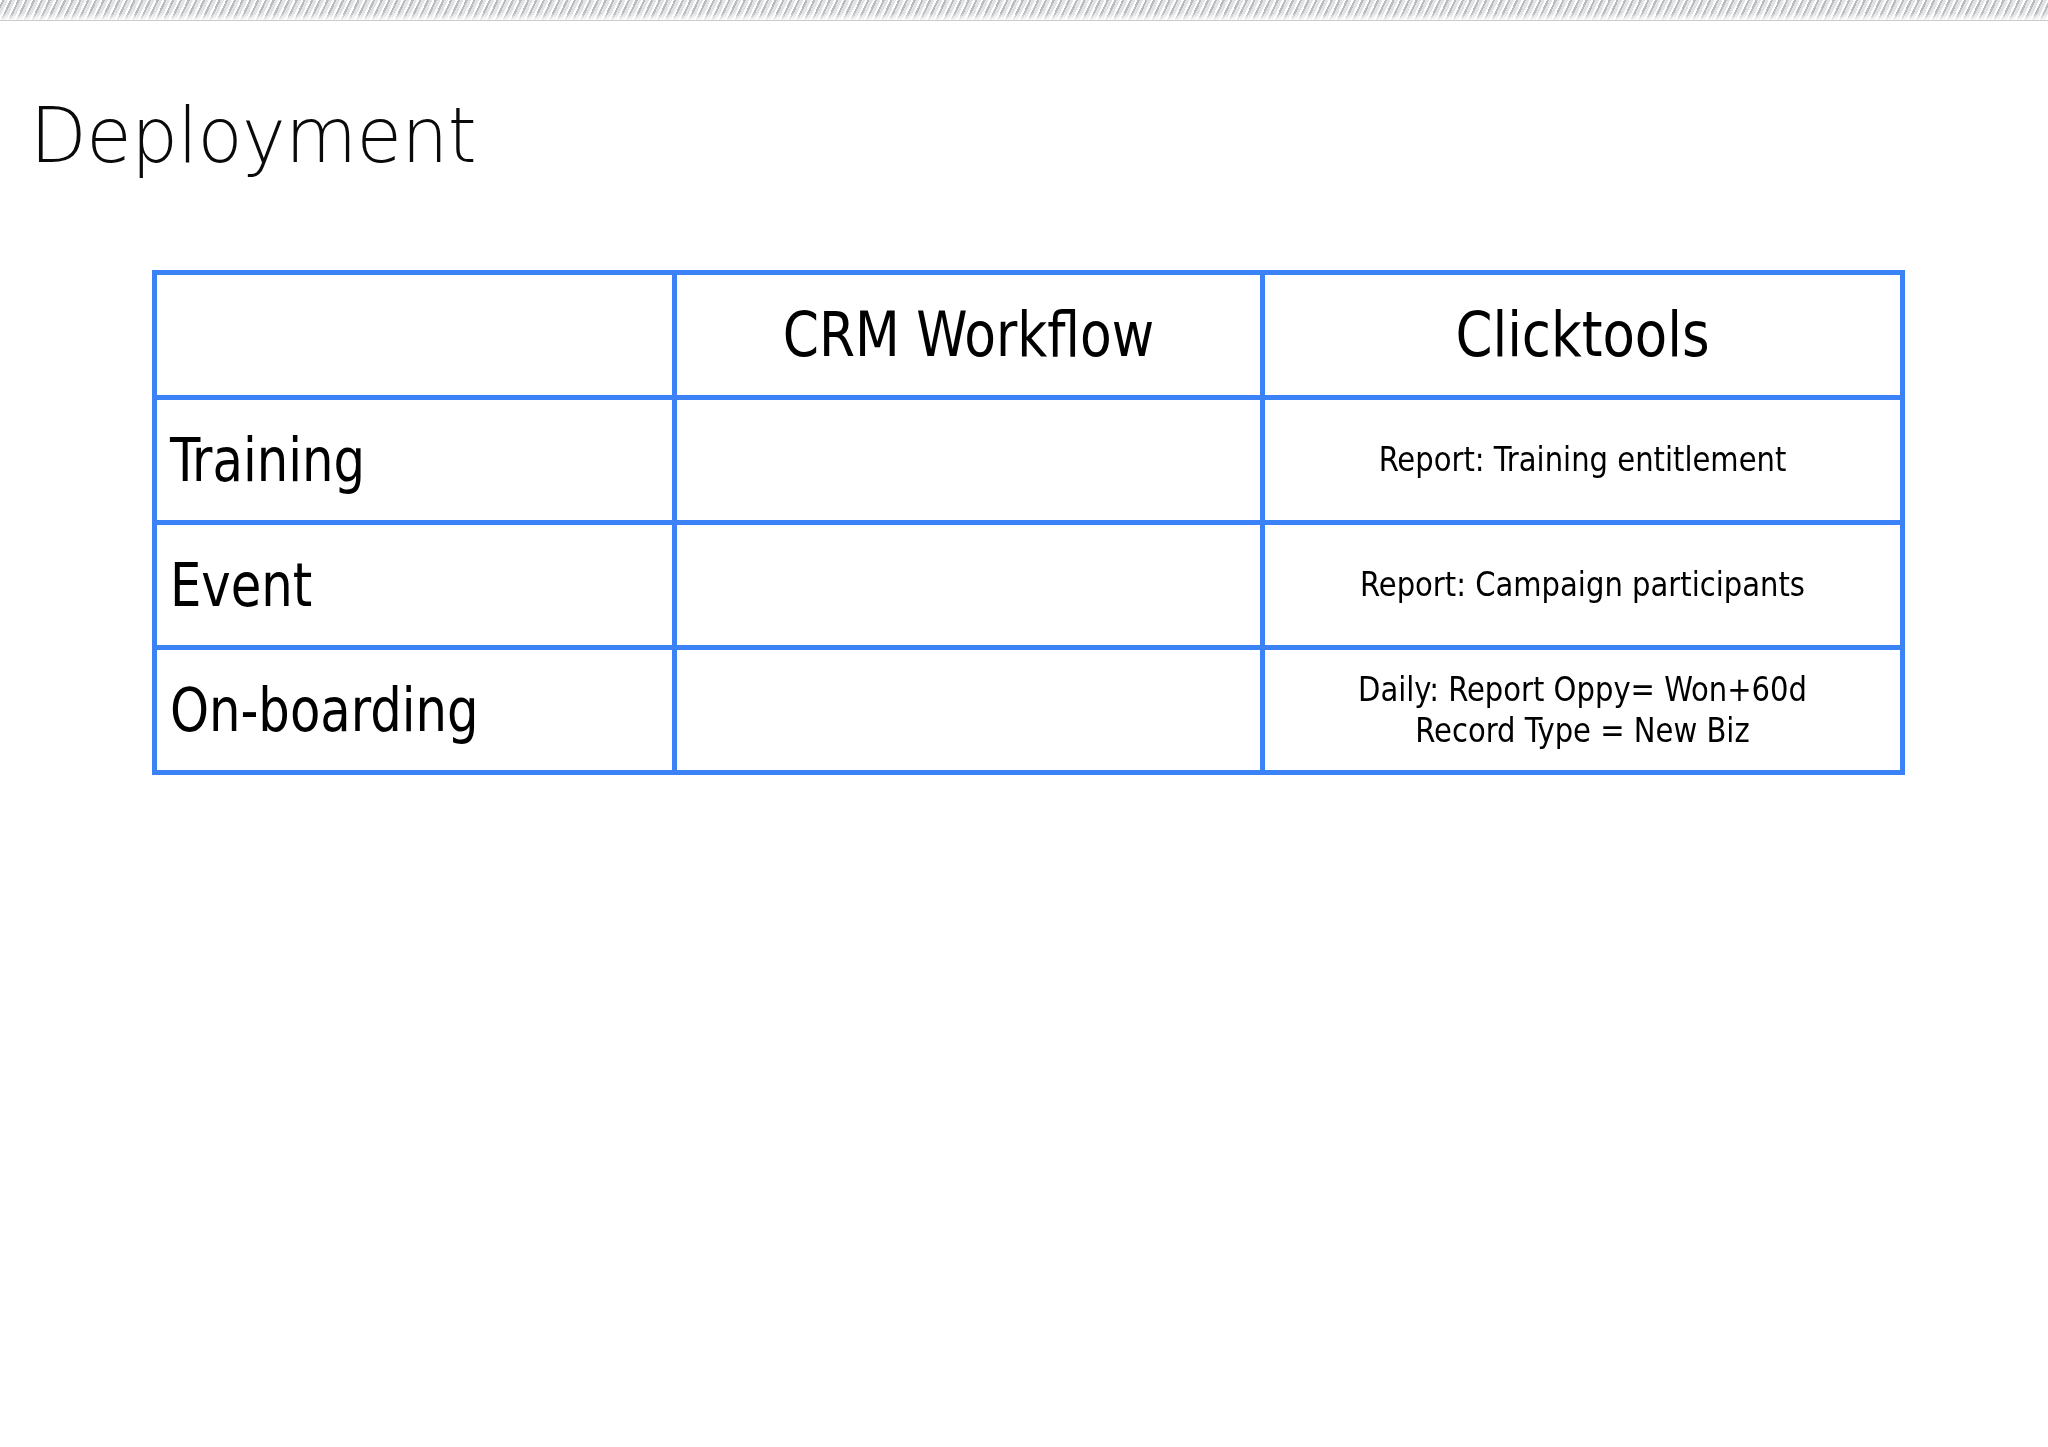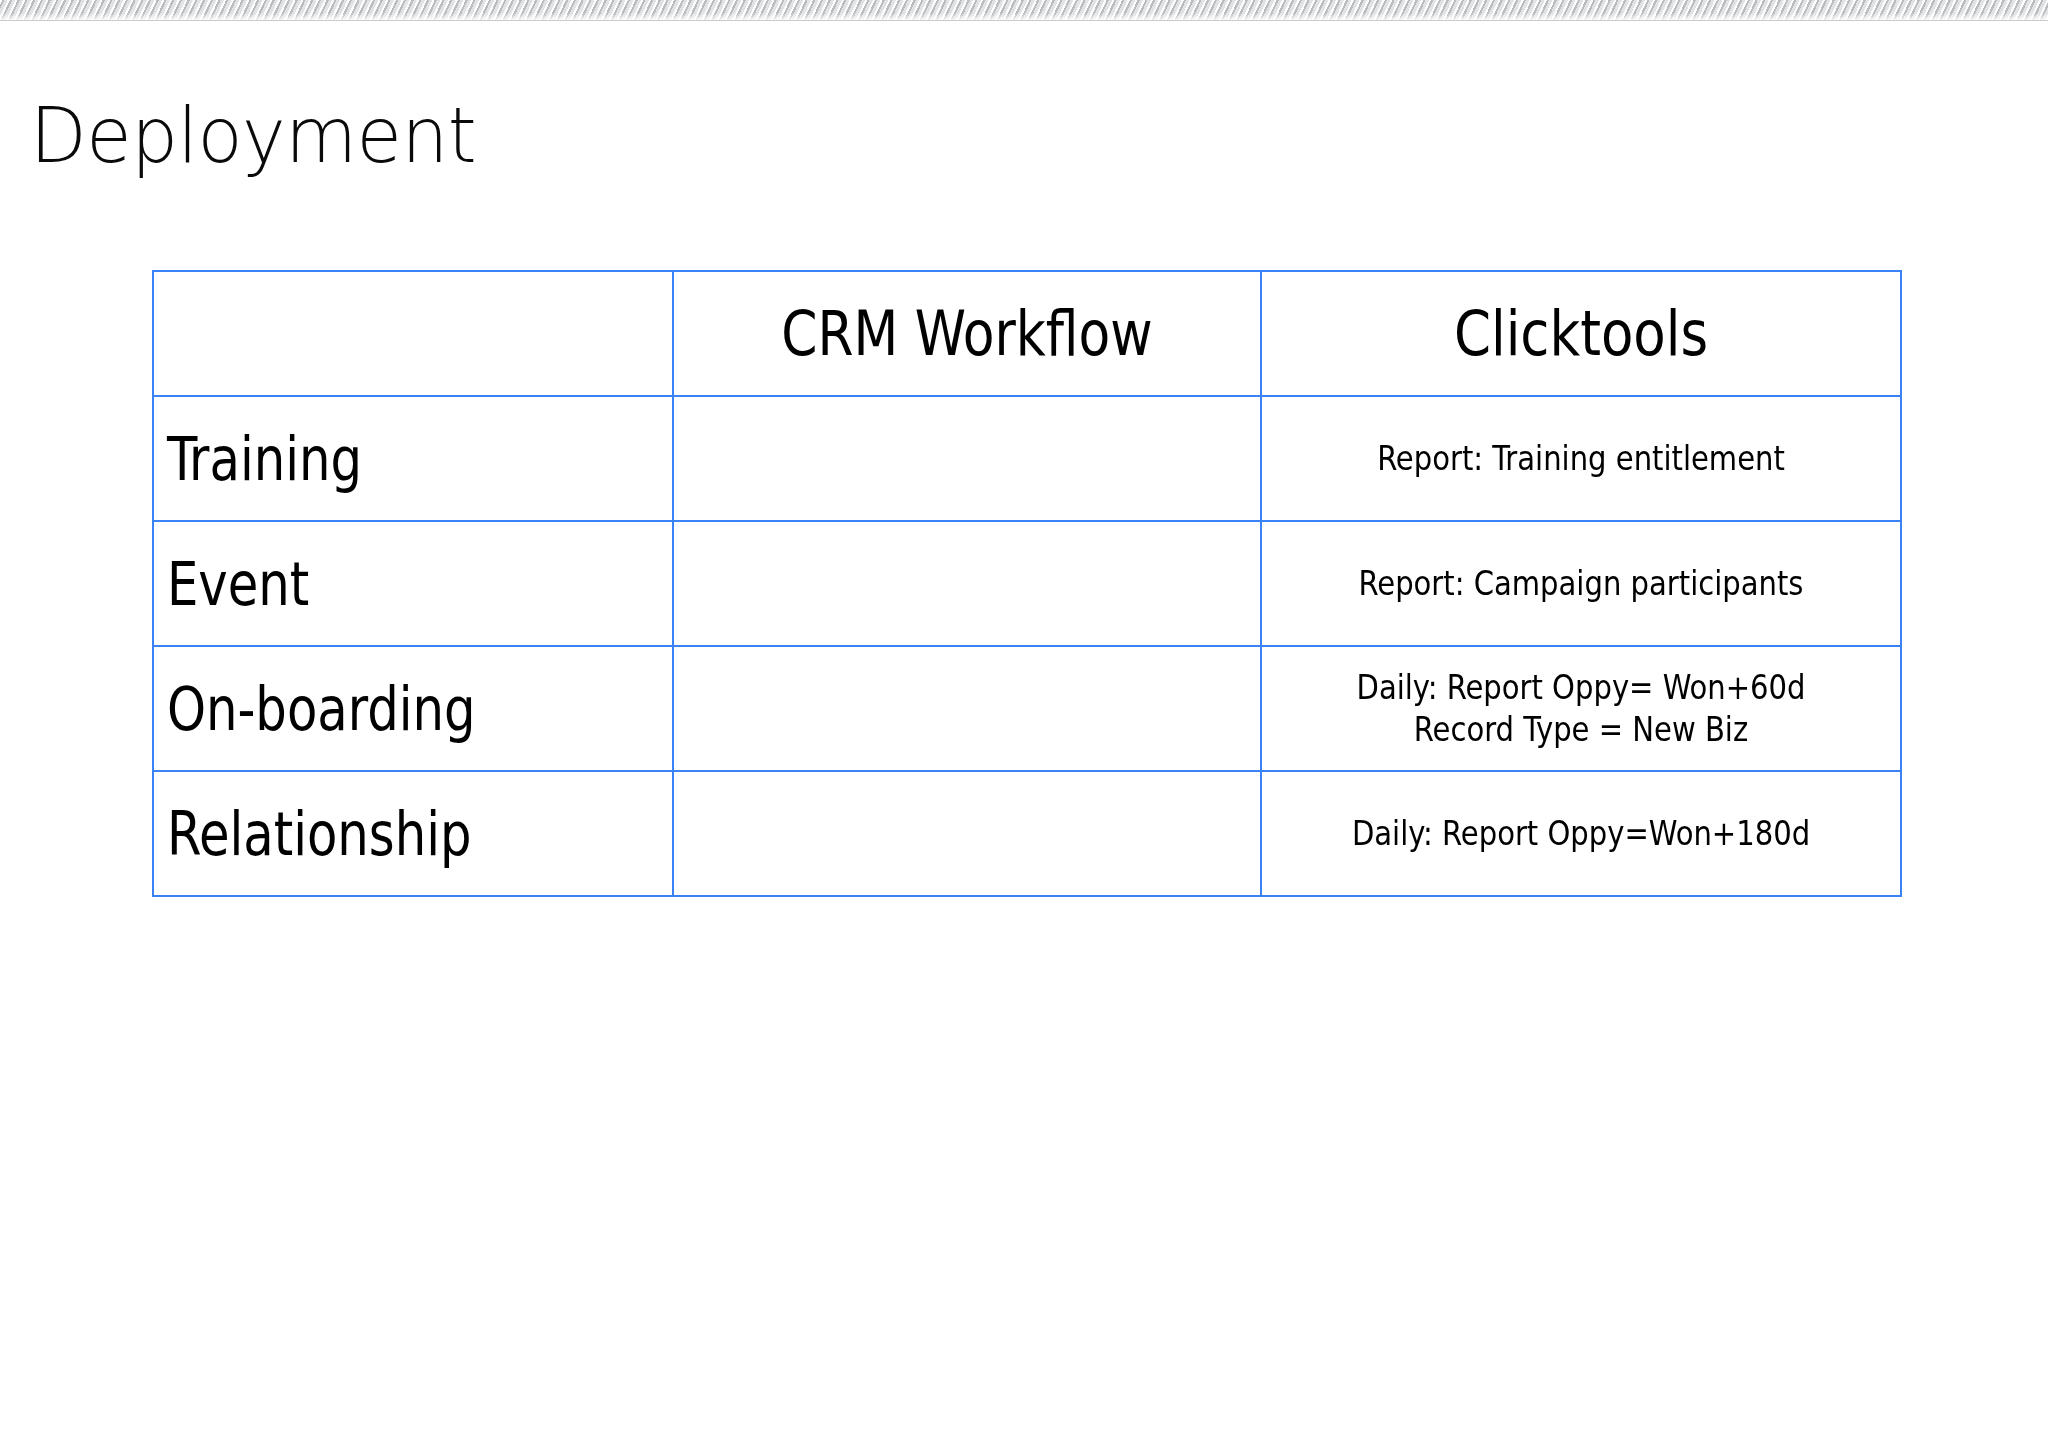--- a/index.html
+++ b/index.html
@@ -65,21 +65,21 @@
   
   .deploy-table {
     position: absolute;
     left: 152px;
     top: 270px;
     width: 1748px;
     border-collapse: collapse;
     table-layout: fixed;
   }
   .deploy-table td {
-    border: 2px solid #3b82f6;
+    border: 5px solid #3b82f6;
     padding: 0;
     vertical-align: middle;
     height: 125px;
     box-sizing: border-box;
   }
 
   
   col.c-label { width: 520px; }
   col.c-crm   { width: 588px; }
   col.c-ct    { width: 640px; }
@@ -189,27 +189,14 @@
         <td>
           <div class="cell-val"></div>
         </td>
         <td>
           <div class="cell-val">
             <span class="line">Daily: Report Oppy= Won+60d</span>
             <span class="line">Record Type = New Biz</span>
           </div>
         </td>
       </tr>
-      <tr>
-        <td>
-          <div class="row-label">Relationship</div>
-        </td>
-        <td>
-          <div class="cell-val"></div>
-        </td>
-        <td>
-          <div class="cell-val">
-            <span class="line">Daily: Report Oppy=Won+180d</span>
-          </div>
-        </td>
-      </tr>
     </tbody>
 </table>
 
 </body></html>

